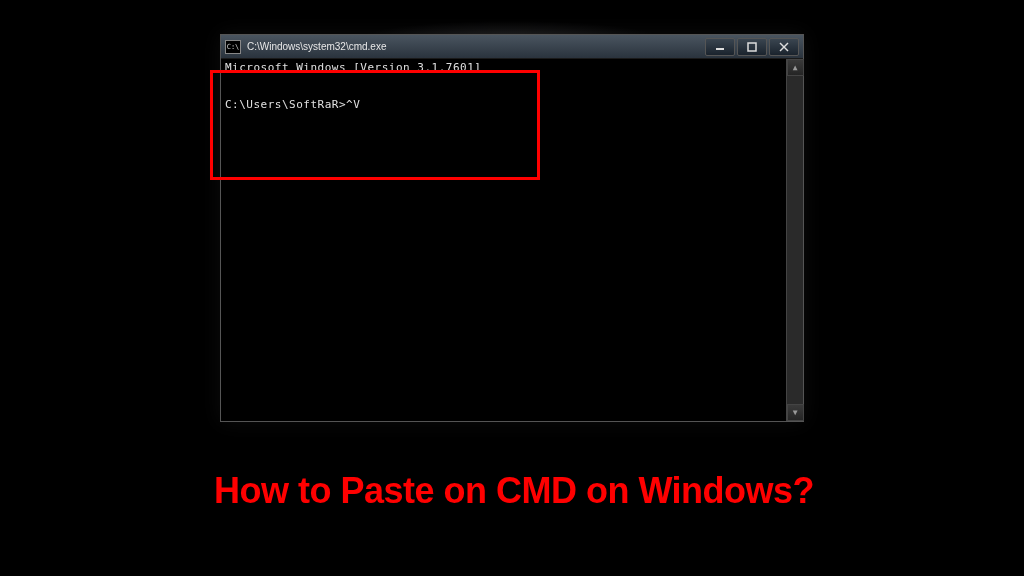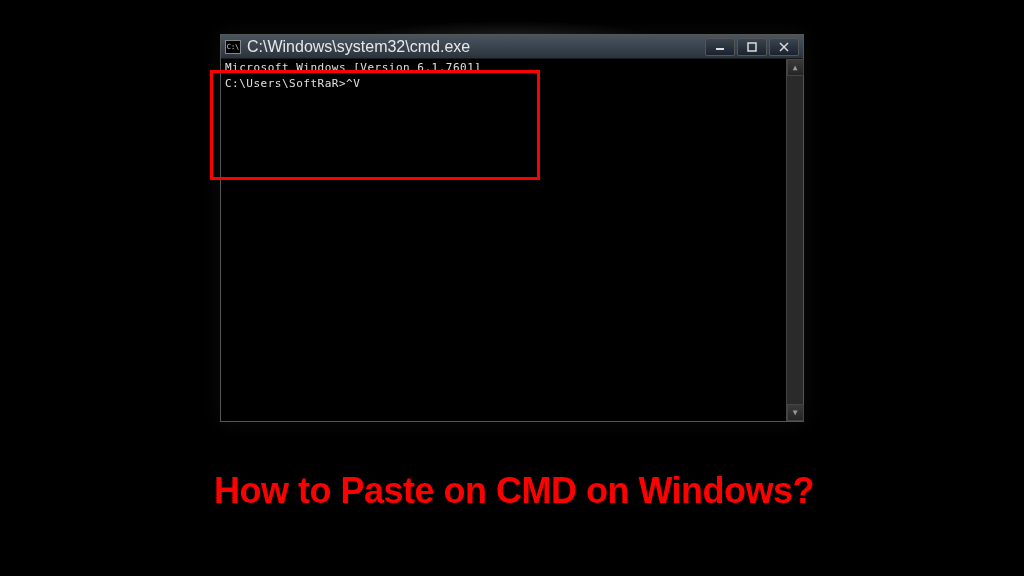--- a/index.html
+++ b/index.html
@@ -37,21 +37,21 @@
       margin-right: 6px;
       display: flex;
       align-items: center;
       justify-content: center;
       font-size: 7px;
       color: #ccc;
       font-family: monospace;
     }
     .titlebar-text {
       color: #e8e8e8;
-      font-size: 16px;
+      font-size: 10px;
       flex: 1;
       white-space: nowrap;
       overflow: hidden;
     }
     .window-controls {
       display: flex;
       gap: 2px;
     }
     .window-btn {
       width: 30px;
@@ -71,21 +71,21 @@
       position: relative;
       height: calc(100% - 24px);
       background: #000;
       padding: 2px 4px;
       font-family: 'Consolas', 'Lucida Console', monospace;
       font-size: 11px;
       color: #e0e0e0;
       letter-spacing: 0.5px;
     }
     .cmd-line { white-space: pre; line-height: 14px; }
-    .prompt-line { margin-top: 2px; }
+    .prompt-line { margin-top: 23px; }
     .scrollbar {
       position: absolute;
       right: 0;
       top: 0;
       width: 17px;
       height: 100%;
       background: #2a2a2a;
       border-left: 1px solid #444;
     }
     .scroll-arrow {
@@ -156,21 +156,21 @@
       </div>
       <div class="window-btn">
         <svg width="10" height="10" viewBox="0 0 10 10">
             <line x1="1" y1="1" x2="9" y2="9" stroke="#ddd" stroke-width="1.5"></line>
             <line x1="9" y1="1" x2="1" y2="9" stroke="#ddd" stroke-width="1.5"></line>
           </svg>
       </div>
     </div>
   </div>
   <div class="cmd-body">
-    <div class="cmd-line">Microsoft Windows [Version 6.1.7601]</div>
+    <div class="cmd-line">Microsoft Windows [Version 3.1.7601]</div>
     <div class="cmd-line prompt-line">C:\Users\SoftRaR&gt;^V</div>
     <div class="scrollbar">
       <div class="scroll-arrow up">
         <span>▲</span>
       </div>
       <div class="scroll-arrow down">
         <span>▼</span>
       </div>
     </div>
   </div>

